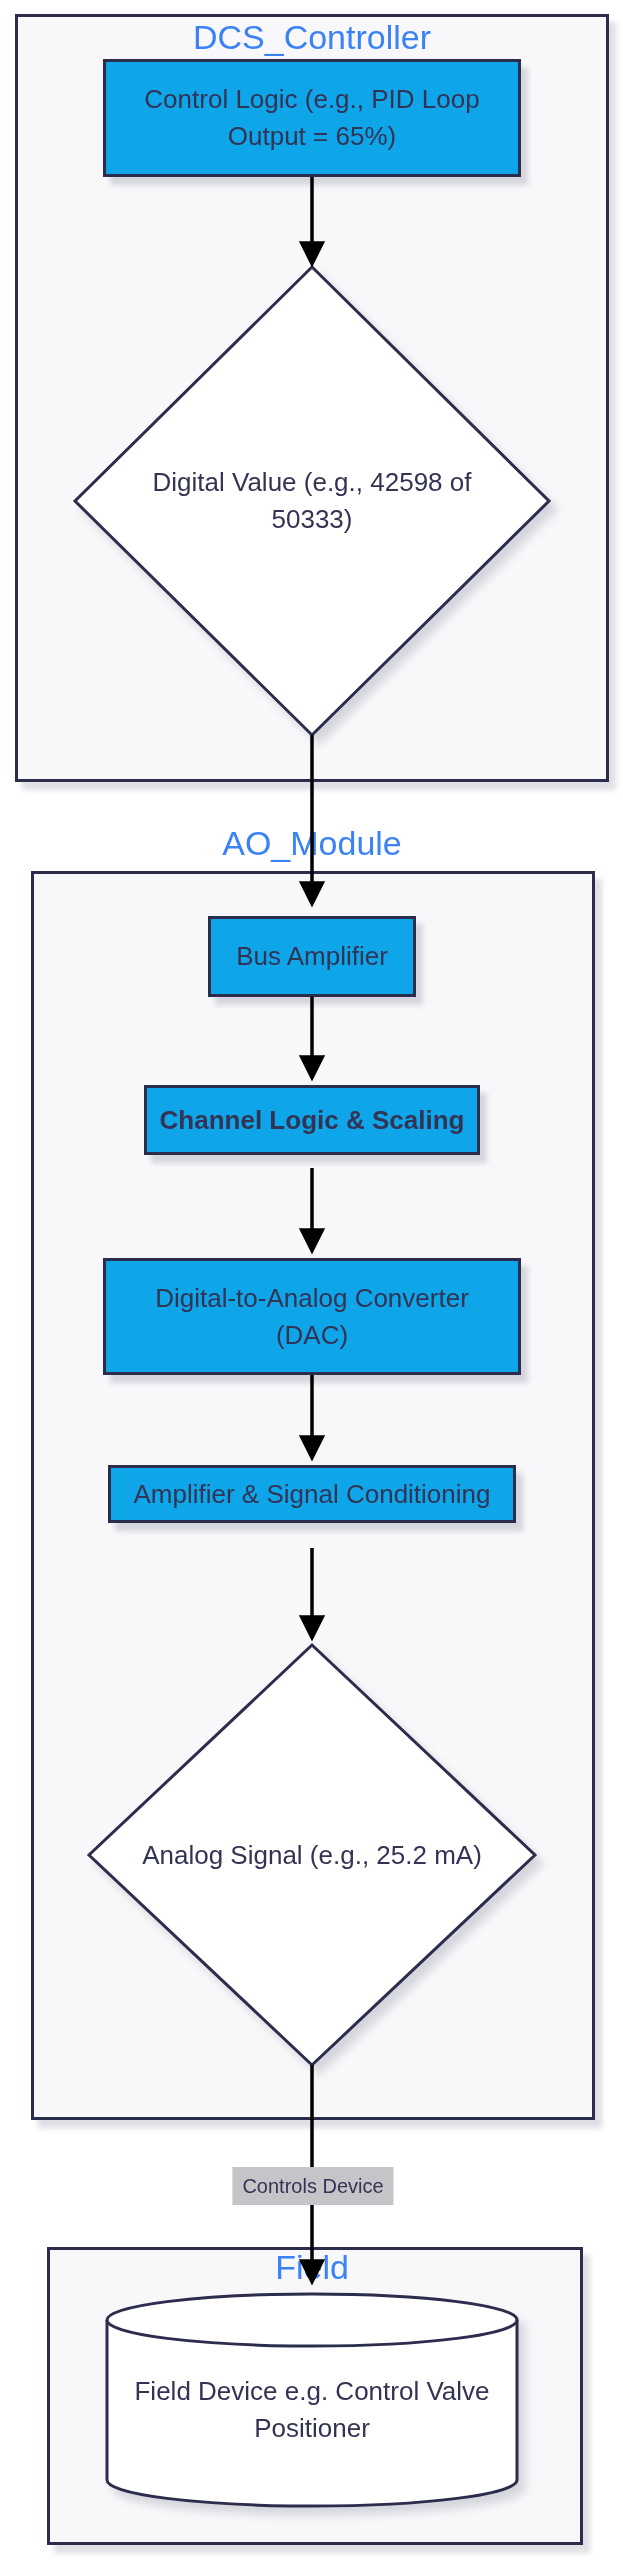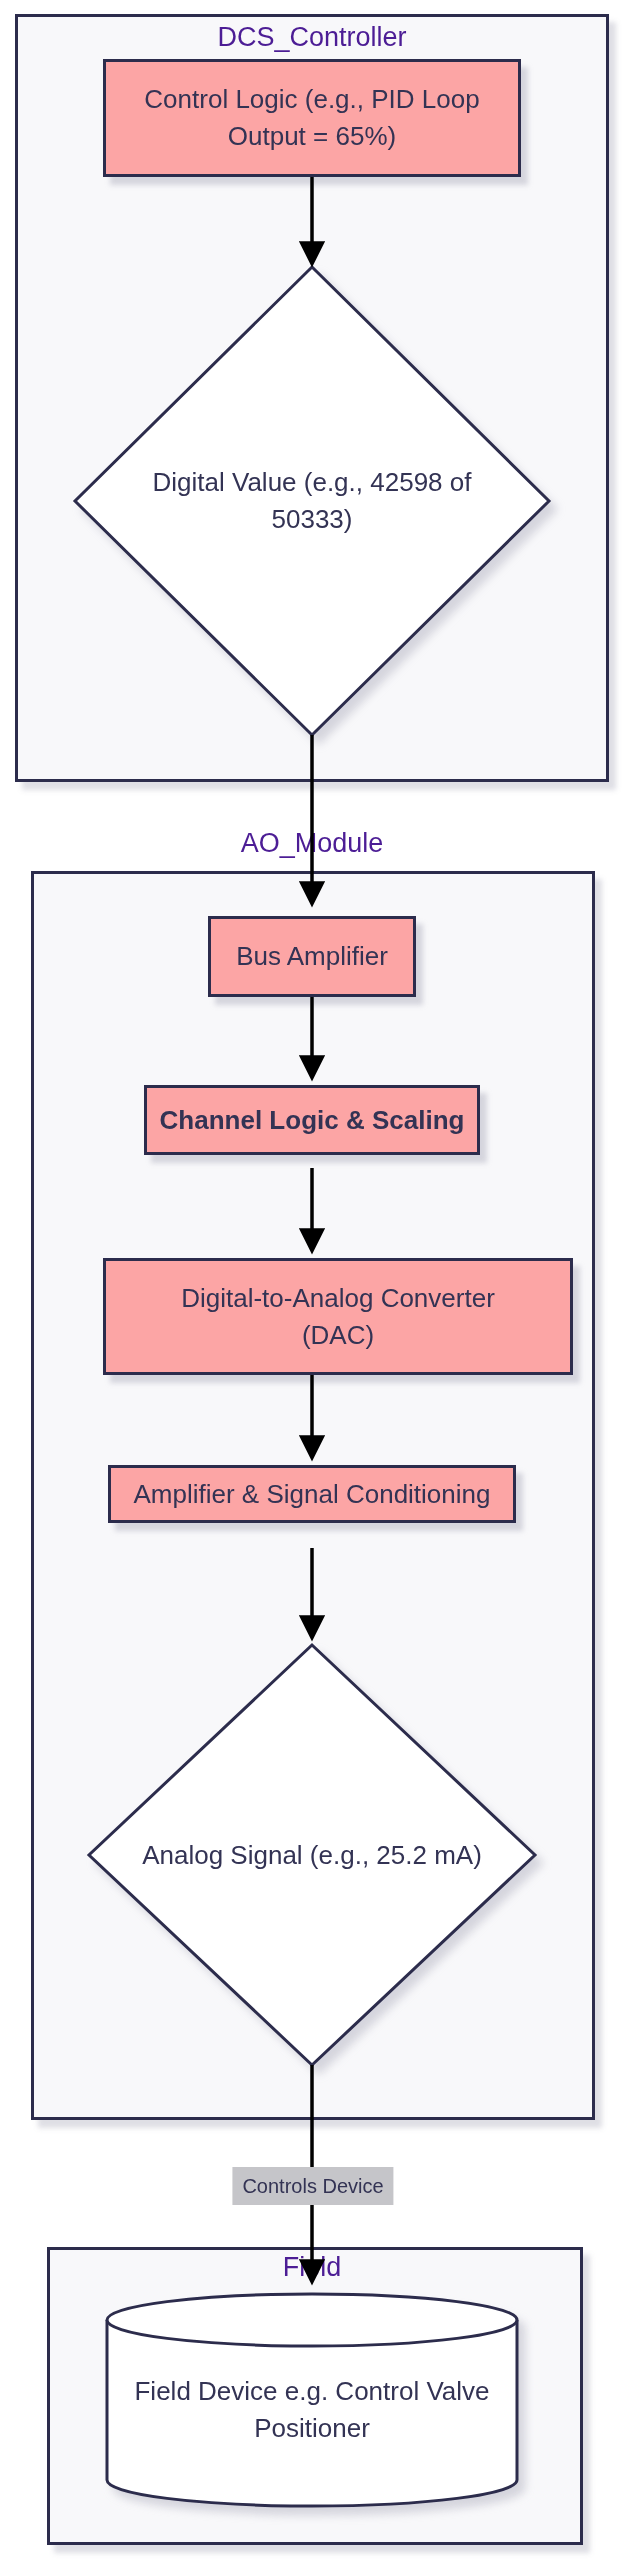--- a/index.html
+++ b/index.html
@@ -17,29 +17,29 @@
     box-sizing: border-box;
     background: #f8f8fa;
     border: 3px solid #2c2c4c;
     box-shadow: 7px 8px 5px rgba(150,150,168,0.30);
     z-index: 1;
   }
   .sg-title {
     position: absolute;
     z-index: 4;
     transform: translateX(-50%);
-    font-size: 27px;
+    font-size: 34px;
     line-height: 30px;
     white-space: nowrap;
-    color: #4c1d95;
+    color: #3b82f6;
   }
   .node {
     position: absolute;
     box-sizing: border-box;
-    background: #fca5a5;
+    background: #0ea5e9;
     border: 3px solid #2c2c4c;
     box-shadow: 7px 8px 5px rgba(150,150,168,0.35);
     display: flex;
     align-items: center;
     justify-content: center;
     text-align: center;
     z-index: 2;
   }
   .node span, .shape-label {
     font-size: 26px;
@@ -87,21 +87,21 @@
   <div class="node" style="left:103px; top:59px; width:418px; height:118px;">
     <span>Control Logic (e.g., PID Loop
 Output = 65%)</span>
   </div>
   <div class="node" style="left:208px; top:916px; width:208px; height:81px;">
     <span>Bus Amplifier</span>
   </div>
   <div class="node" style="left:144px; top:1085px; width:336px; height:70px;font-weight:bold;">
     <span>Channel Logic &amp; Scaling</span>
   </div>
-  <div class="node" style="left:103px; top:1258px; width:470px; height:117px;">
+  <div class="node" style="left:103px; top:1258px; width:418px; height:117px;">
     <span>Digital-to-Analog Converter
 (DAC)</span>
   </div>
   <div class="node" style="left:108px; top:1465px; width:408px; height:58px;">
     <span>Amplifier &amp; Signal Conditioning</span>
   </div>
 
   <svg class="overlay" width="623" height="2560" viewBox="0 0 623 2560">
     <defs>
       <marker id="arrowhead" viewBox="0 0 10 10" refX="7.5" refY="5" markerWidth="7.5" markerHeight="7.5" orient="auto-start-reverse">

